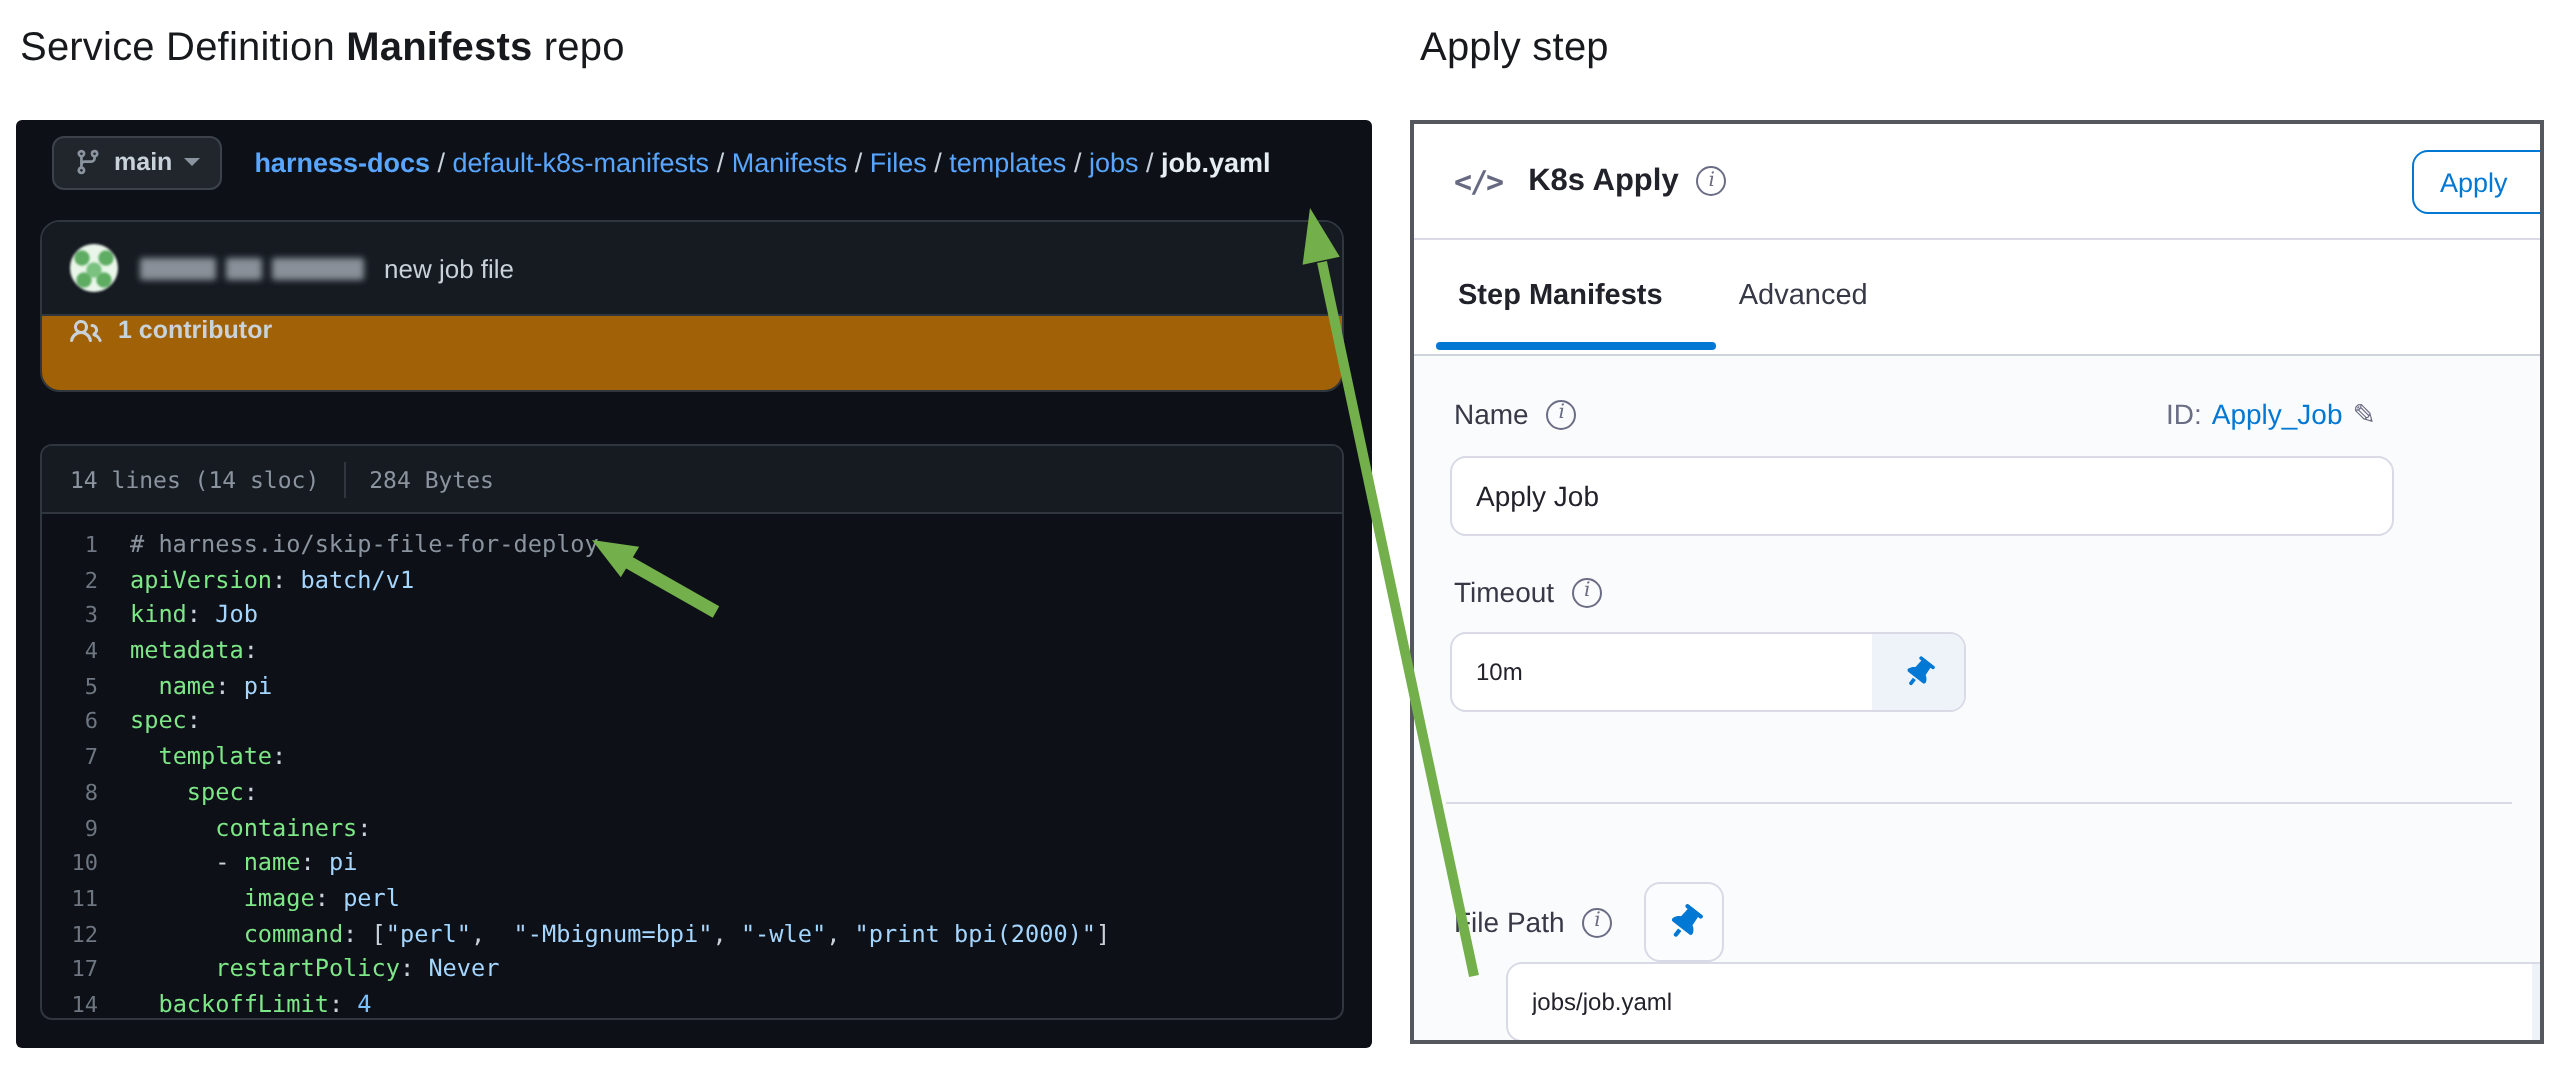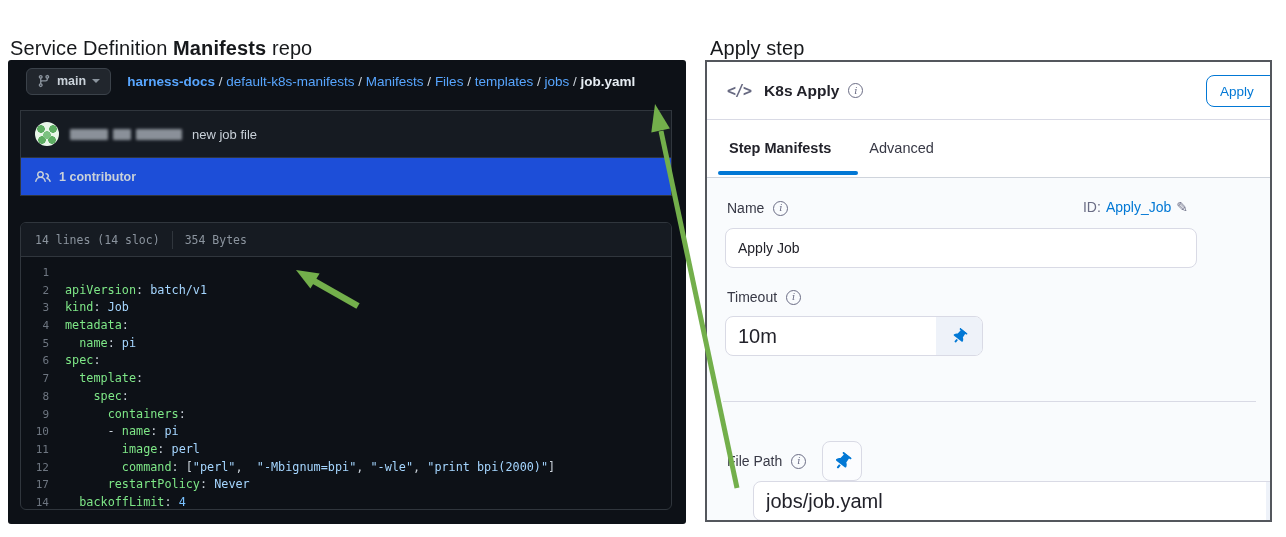--- a/index.html
+++ b/index.html
@@ -1,20 +1,20 @@
 <!DOCTYPE html>
 <html><head>
 <meta charset="utf-8">
 <style>
   * { margin:0; padding:0; box-sizing:border-box; }
   html,body { width:1286px; height:537px; background:#ffffff; overflow:hidden;
     font-family:"Liberation Sans", sans-serif; }
 
   
-  .page-title { position:absolute; font-size:20px; color:#17191c; letter-spacing:.1px;margin-top:24px; }
+  .page-title { position:absolute; font-size:20px; color:#17191c; letter-spacing:.1px; }
   #left-title  { left:10px; top:13px; }
   #right-title { left:710px; top:13px; }
   .bold { font-weight:700; }
 
   
   #gh-panel { position:absolute; left:8px; top:60px; width:678px; height:464px;
     background:#0d1117; border-radius:3px; }
 
   .gh-top { position:absolute; left:0; top:0; right:0; height:42px;
     display:flex; align-items:center; padding:0 18px; }
@@ -25,35 +25,35 @@
   .caret-down { width:0; height:0; border-left:4px solid transparent;
     border-right:4px solid transparent; border-top:4px solid #8b949e; }
 
   .breadcrumb { margin-left:16px; font-size:13.5px; white-space:nowrap; }
   .bc-repo    { color:#58a6ff; font-weight:700; cursor:pointer; }
   .bc-link    { color:#58a6ff; cursor:pointer; }
   .bc-sep     { color:#c9d1d9; white-space:pre; }
   .bc-current { color:#e6edf3; font-weight:700; }
 
   .commit-box { position:absolute; left:12px; right:14px; top:50px;
-    border:1px solid #30363d; border-radius:0; overflow:hidden; }
+    border:1px solid #30363d; border-radius:10px; overflow:hidden; }
   .commit-row { height:47px; background:#161b22; display:flex; align-items:center;
     padding:0 14px; border-bottom:1px solid #30363d; }
   .avatar { width:24px; height:24px; border-radius:50%; background:#e9f6e9;
     background-image:
       radial-gradient(circle 4px at 6px 7px,  #5ead63 90%, transparent 100%),
       radial-gradient(circle 4px at 18px 7px, #5ead63 90%, transparent 100%),
       radial-gradient(circle 4px at 12px 13px,#7bc180 90%, transparent 100%),
       radial-gradient(circle 4px at 7px 18px, #5ead63 90%, transparent 100%),
       radial-gradient(circle 4px at 17px 18px,#5ead63 90%, transparent 100%);
     filter:blur(.6px); flex:0 0 auto; }
   .redacted { display:inline-flex; gap:5px; margin-left:11px; filter:blur(1.6px); }
   .redacted i { display:block; height:11px; background:#8a9099; border-radius:1px; }
   .commit-msg { margin-left:10px; color:#c9d1d9; font-size:13px; }
-  .contrib-row { height:37px; background:#1d4ed8; display:flex; align-items:center;
+  .contrib-row { height:37px; background:#a16207; display:flex; align-items:flex-start;
     gap:8px; padding:0 14px; color:#c9d1d9; font-size:12.5px; font-weight:600; }
 
   .code-box { position:absolute; left:12px; right:14px; top:162px; height:288px;
     border:1px solid #30363d; border-radius:6px; background:#0d1117; overflow:hidden; }
   .code-header { height:34px; background:#161b22; border-bottom:1px solid #30363d;
     display:flex; align-items:center; gap:12px; padding:0 14px;
     font-family:"DejaVu Sans Mono", monospace; font-size:11.5px; color:#8b949e;text-align:right; }
   .ch-divider { width:1px; height:18px; background:#30363d; }
   .code-area { padding-top:7px; font-family:"DejaVu Sans Mono", monospace;
     font-size:11.8px; }
@@ -104,21 +104,21 @@
   .text-input { position:absolute; height:40px; background:#fff;
     border:1px solid #d9dae5; border-radius:8px; font-size:14px; color:#22222a;
     padding:0 12px; font-family:"Liberation Sans", sans-serif; outline:none; }
   #name-input { left:18px; top:50px; width:472px; }
 
   #timeout-label-row { position:absolute; left:20px; top:110px; }
   .pin-input-wrap { position:absolute; height:40px; background:#fff;
     border:1px solid #d9dae5; border-radius:8px; overflow:hidden; }
   #timeout-wrap { left:18px; top:138px; width:258px; }
   .pin-input-wrap input { position:absolute; left:0; top:0; bottom:0; border:none;
-    outline:none; background:transparent; font-size:20px; color:#22222a;
+    outline:none; background:transparent; font-size:12px; color:#22222a;
     padding:0 12px; width:70%; font-family:"Liberation Sans", sans-serif; }
   .pin-zone { position:absolute; right:0; top:0; bottom:0; width:46px;
     background:#eef2f9; display:flex; align-items:center; justify-content:center;
     cursor:pointer; }
   .pin-svg { transform:rotate(38deg); display:block; }
 
   .section-divider { position:absolute; left:16px; right:14px; top:223px;
     height:1px; background:#d9dae5; }
 
   #filepath-label-row { position:absolute; left:20px; top:263px; display:flex;
@@ -173,25 +173,26 @@
           </svg>
         </span>
       <span>1 contributor</span>
     </div>
   </div>
 
   <div class="code-box">
     <div class="code-header">
       <span>14 lines (14 sloc)</span>
       <span class="ch-divider"></span>
-      <span>354 Bytes</span>
+      <span>284 Bytes</span>
     </div>
     <div class="code-area">
         <div class="code-line">
           <span class="lineno">1</span>
+          <span class="line-content"><span class="tok-com"># harness.io/skip-file-for-deploy</span></span>
         </div>
         <div class="code-line">
           <span class="lineno">2</span>
           <span class="line-content"><span class="tok-key">apiVersion</span><span class="tok-pun">: </span><span class="tok-str">batch/v1</span></span>
         </div>
         <div class="code-line">
           <span class="lineno">3</span>
           <span class="line-content"><span class="tok-key">kind</span><span class="tok-pun">: </span><span class="tok-str">Job</span></span>
         </div>
         <div class="code-line">

